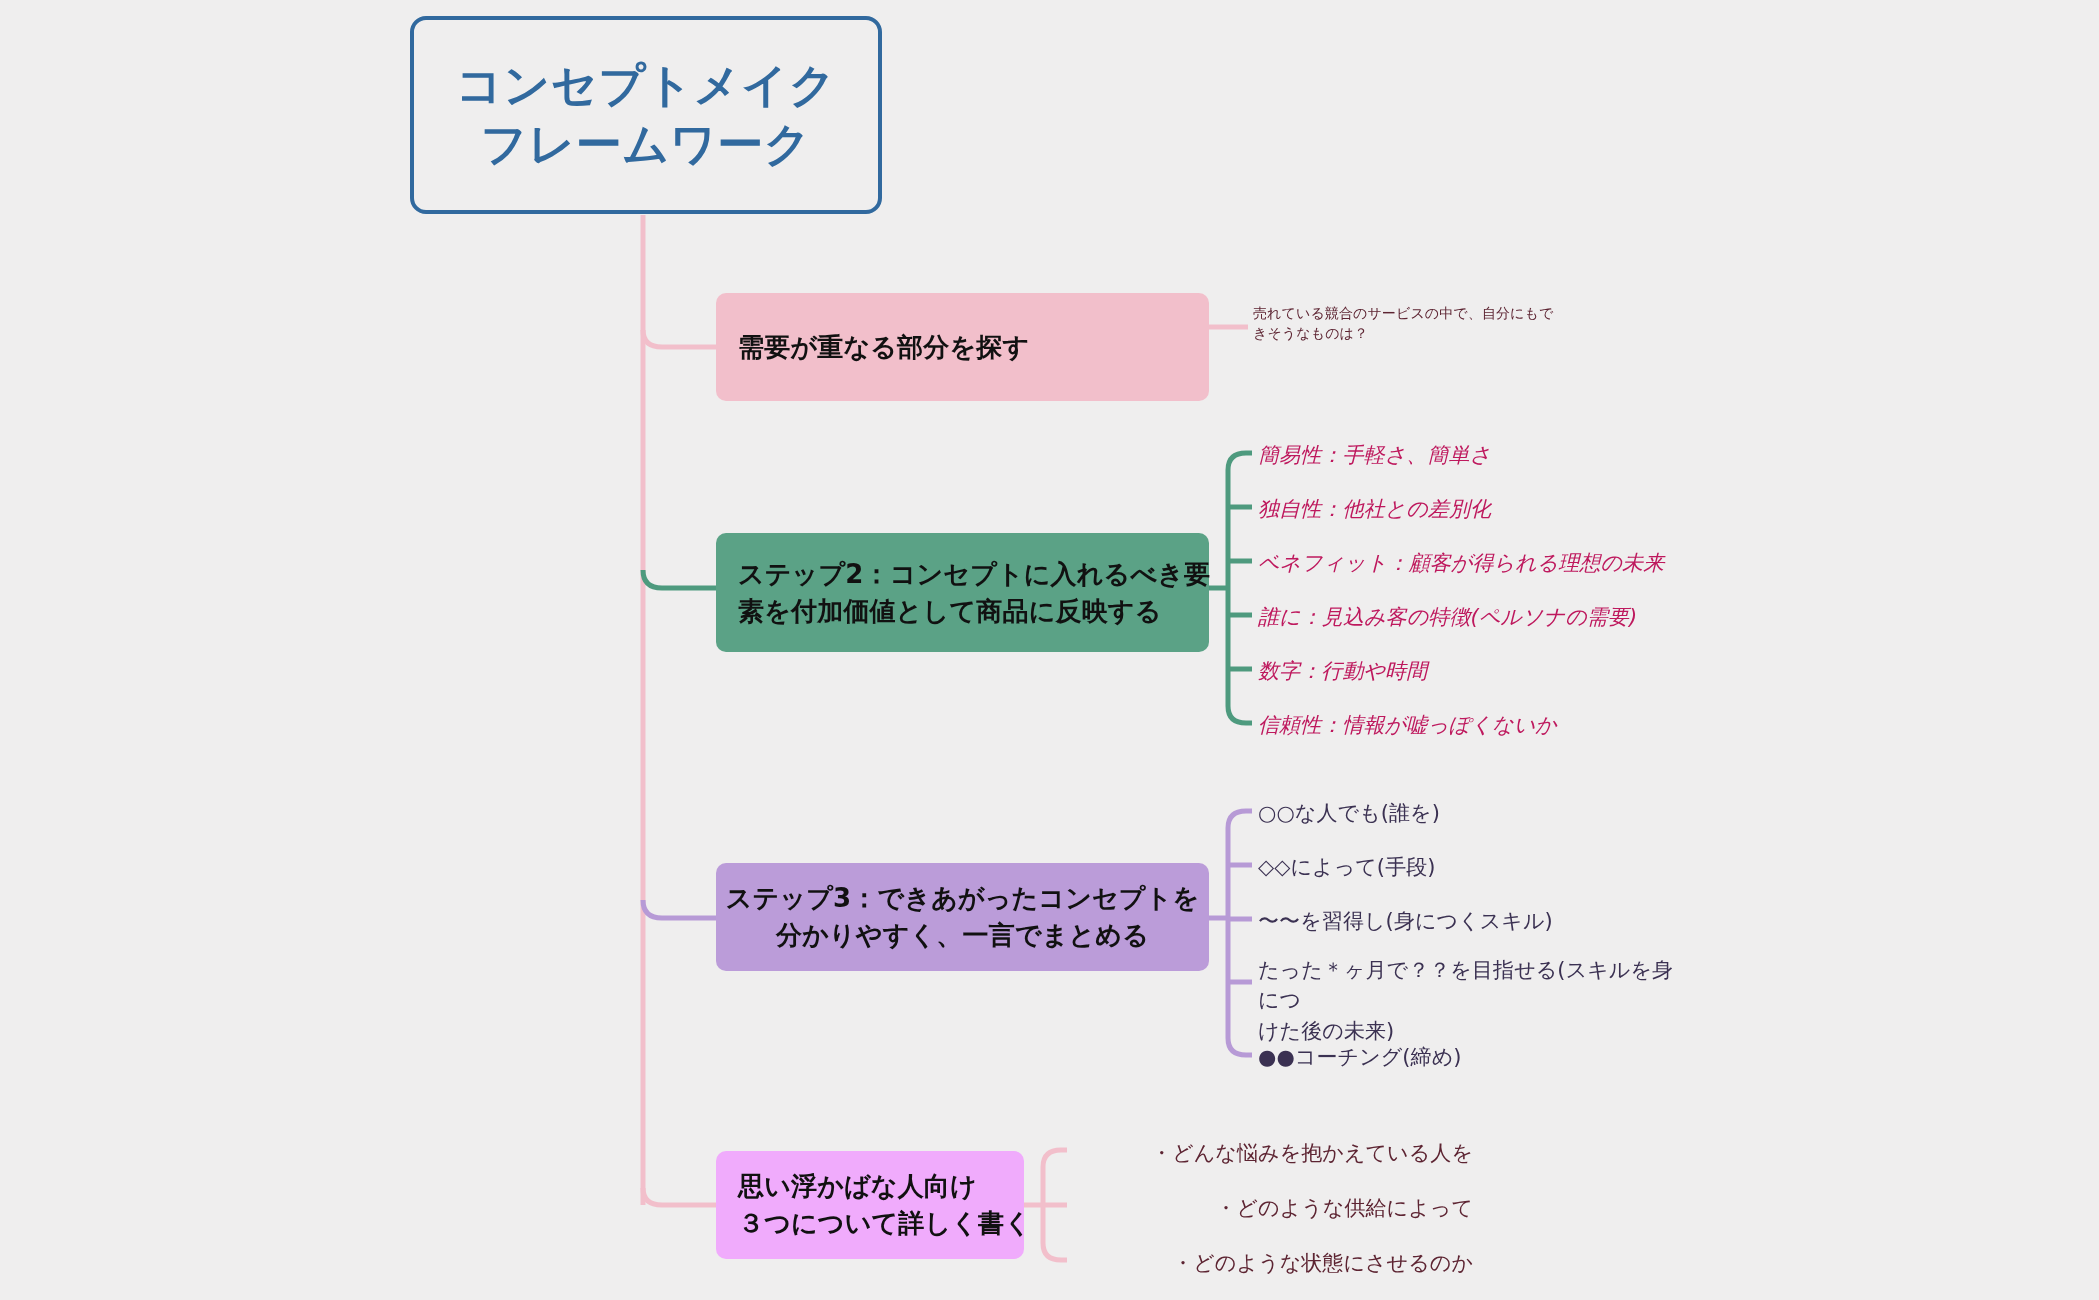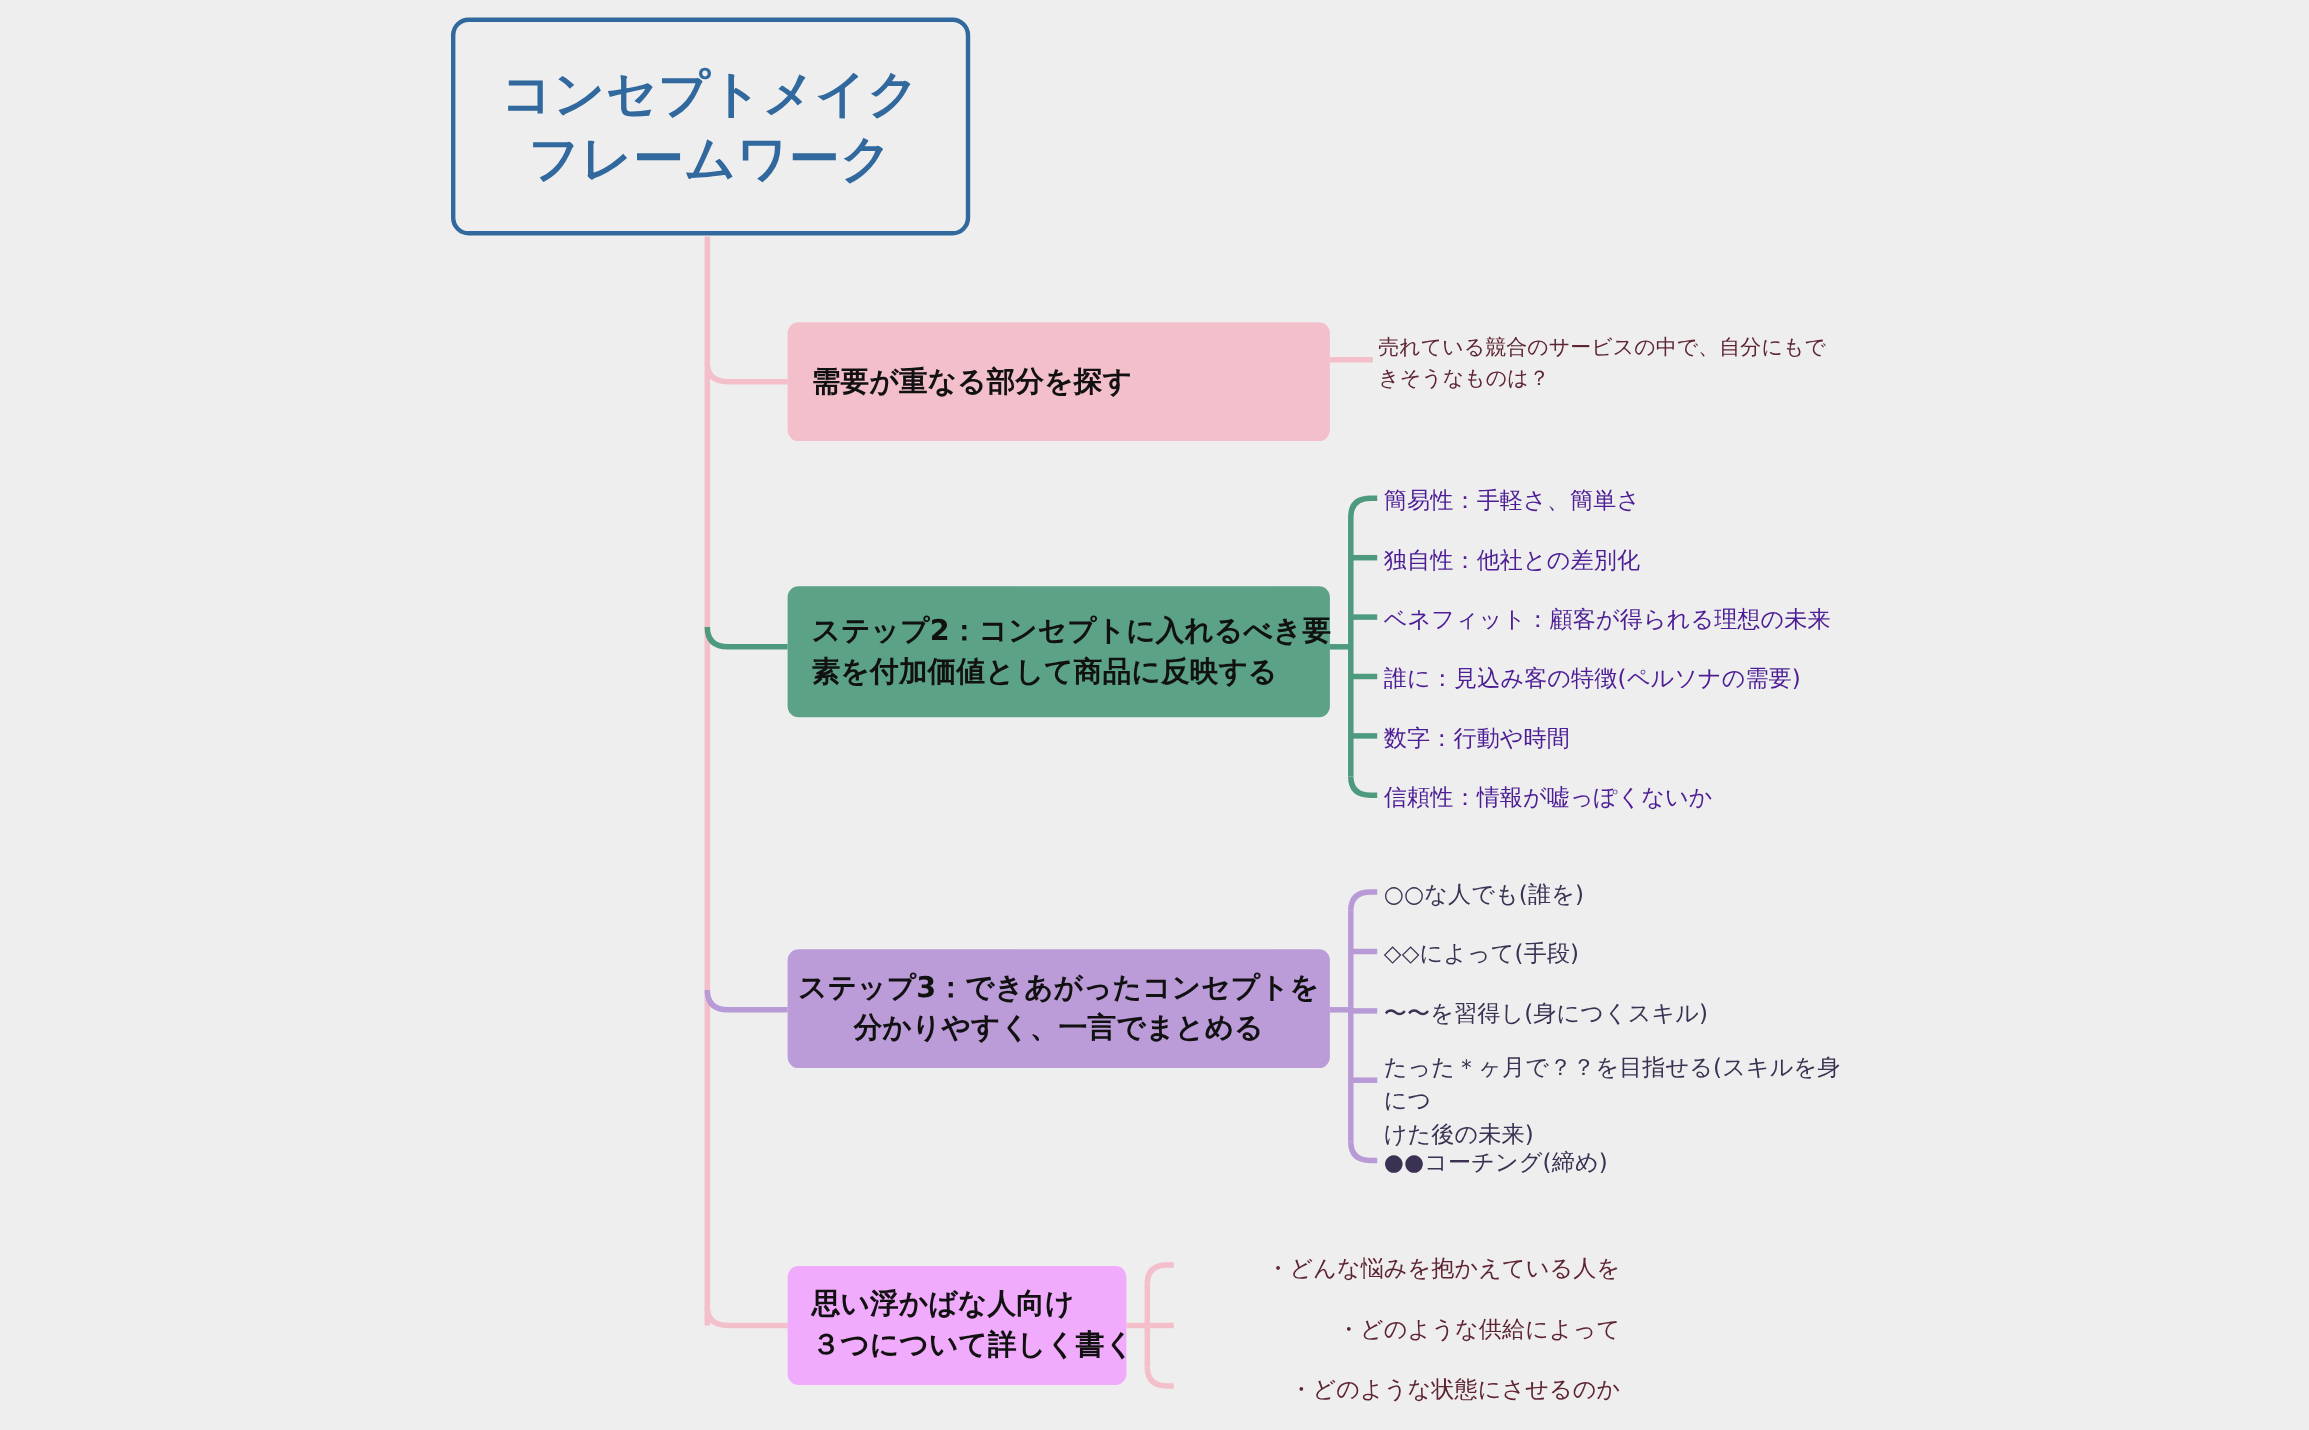--- a/index.html
+++ b/index.html
@@ -53,26 +53,26 @@
     letter-spacing: 0.2px;
   }
   .step-node .line { display: block; white-space: nowrap; }
   .leaf {
     position: absolute;
     font-size: 21px;
     line-height: 1.45;
     letter-spacing: 0.1px;
     white-space: pre-line;
   }
-  .leaf.green  { color: #4c1d95; }
+  .leaf.green  { color: #be185d; font-style: italic; }
   .leaf.purple { color: #3b3152; }
   .leaf.rose   { color: #5d2432; text-align: right; }
   .note {
     position: absolute;
-    font-size: 19px;
+    font-size: 14px;
     line-height: 1.45;
     color: #5d2432;
     letter-spacing: 0.1px;
     white-space: pre-line;
   }
 </style>
 </head>
 <body>
 
 <div id="canvas">

